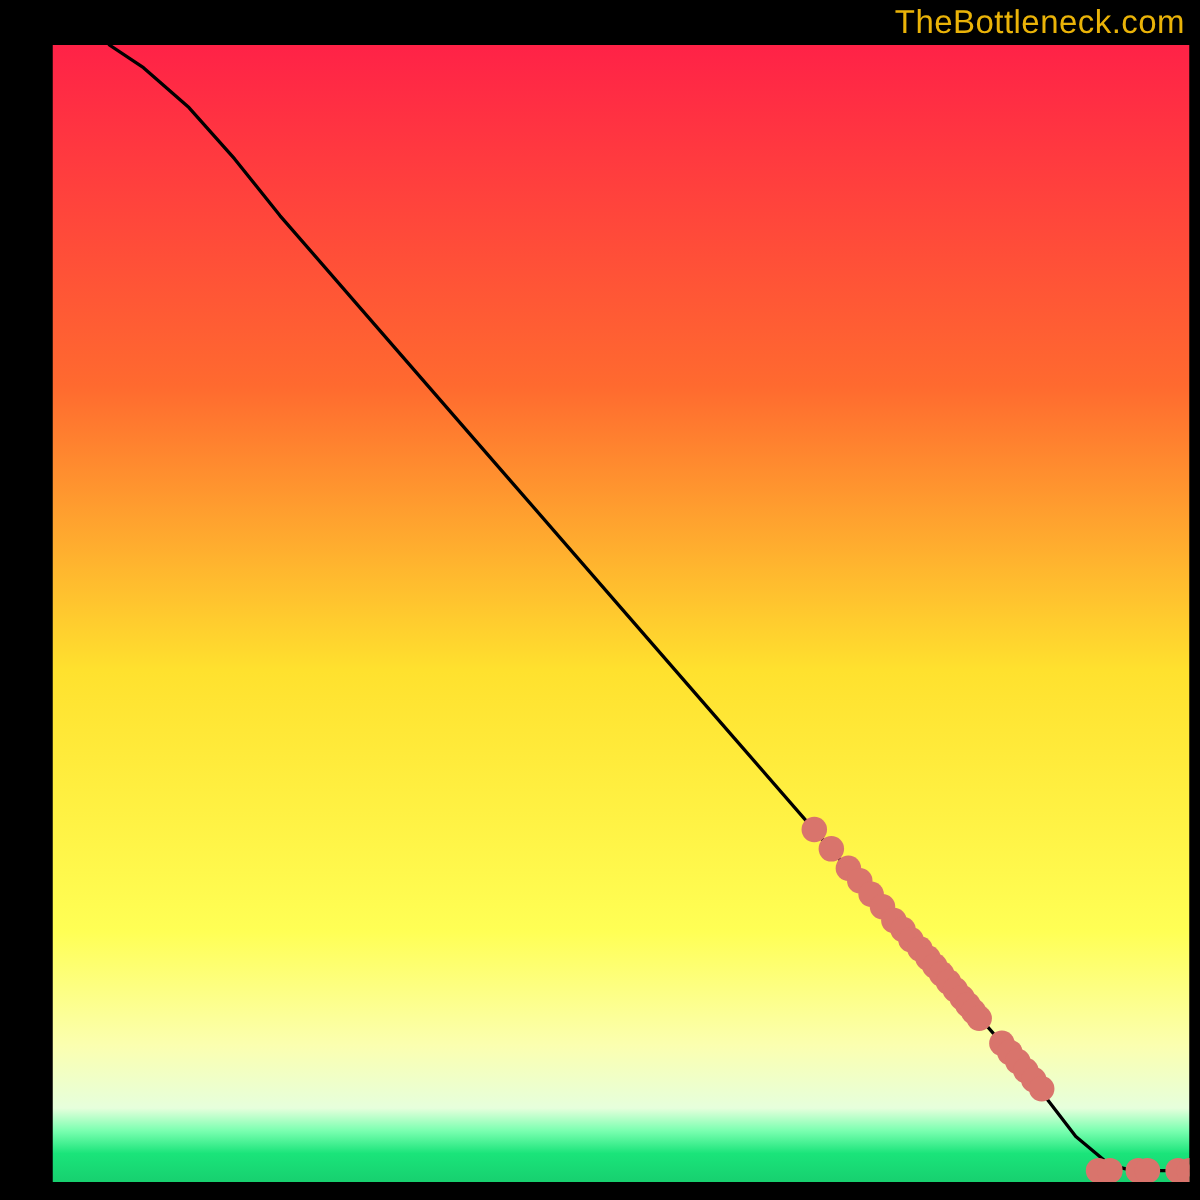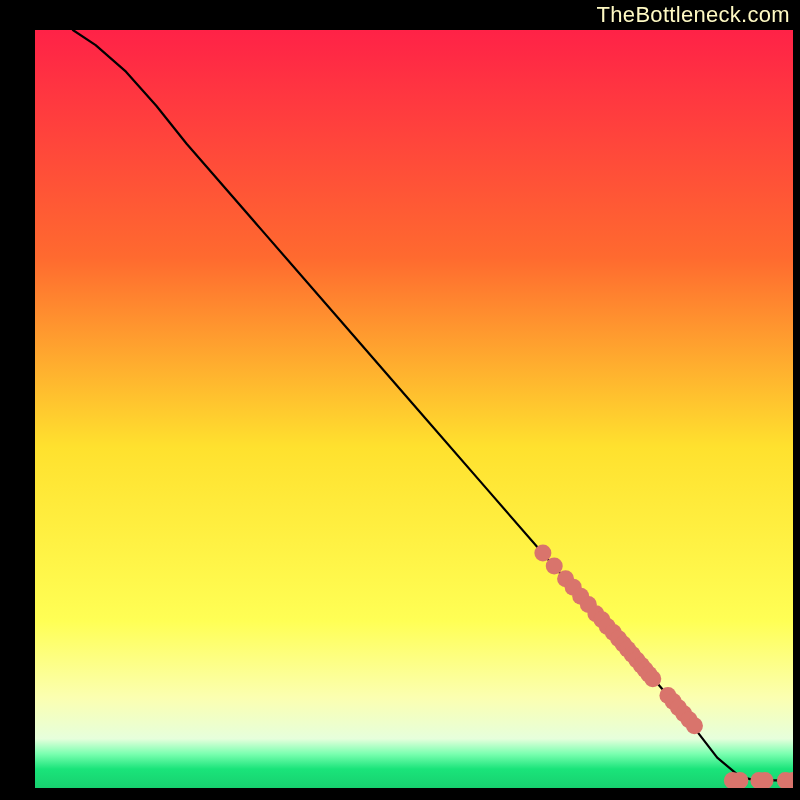--- a/index.html
+++ b/index.html
@@ -13,21 +13,21 @@
   }
   .stage {
     position: relative;
     width: 800px;
     height: 800px;
   }
   .watermark {
     position: absolute;
     top: 2px;
     right: 10px;
-    color: #fef9c3;
+    color: #eab308;
     font-size: 22px;
     font-weight: 500;
     letter-spacing: 0.3px;
   }
   .plot {
     position: absolute;
     left: 35px;
     top: 30px;
     width: 758px;
     height: 758px;

